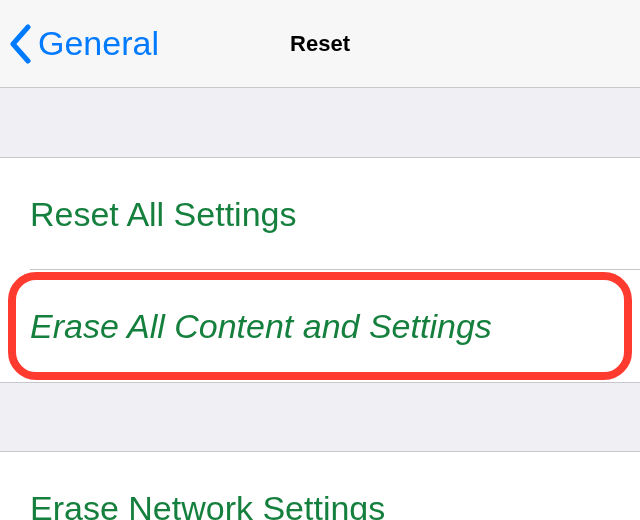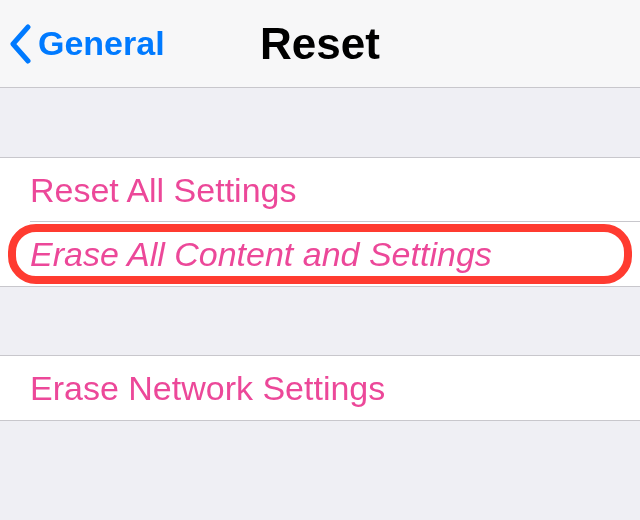--- a/index.html
+++ b/index.html
@@ -22,54 +22,54 @@
       display: flex;
       align-items: center;
     }
     .back-button {
       position: absolute;
       left: 8px;
       display: flex;
       align-items: center;
       color: #007aff;
       font-size: 34px;
-      font-weight: 700;
+      font-weight: 400;
       cursor: pointer;
     }
     .back-chevron {
       width: 24px;
       height: 40px;
       margin-right: 6px;
     }
     .nav-title {
       position: absolute;
       left: 50%;
       transform: translateX(-50%);
-      font-size: 44px;
+      font-size: 22px;
       font-weight: 600;
       color: #000;
     }
     .section-gap {
       height: 70px;
       background: #efeff4;
       border-bottom: 1px solid #c8c7cc;
     }
     .section-gap-small {
       height: 70px;
       background: #efeff4;
       border-top: 1px solid #c8c7cc;
       border-bottom: 1px solid #c8c7cc;
     }
     .list-item {
       background: #fff;
-      height: 64px;
+      height: 112px;
       display: flex;
       align-items: center;
       padding-left: 30px;
-      color: #ec4899;
+      color: #15803d;
       font-size: 34px;
       font-weight: 400;
       cursor: pointer;
       position: relative;
     }
     .list-item-separator {
       position: absolute;
       bottom: 0;
       left: 30px;
       right: 0;

